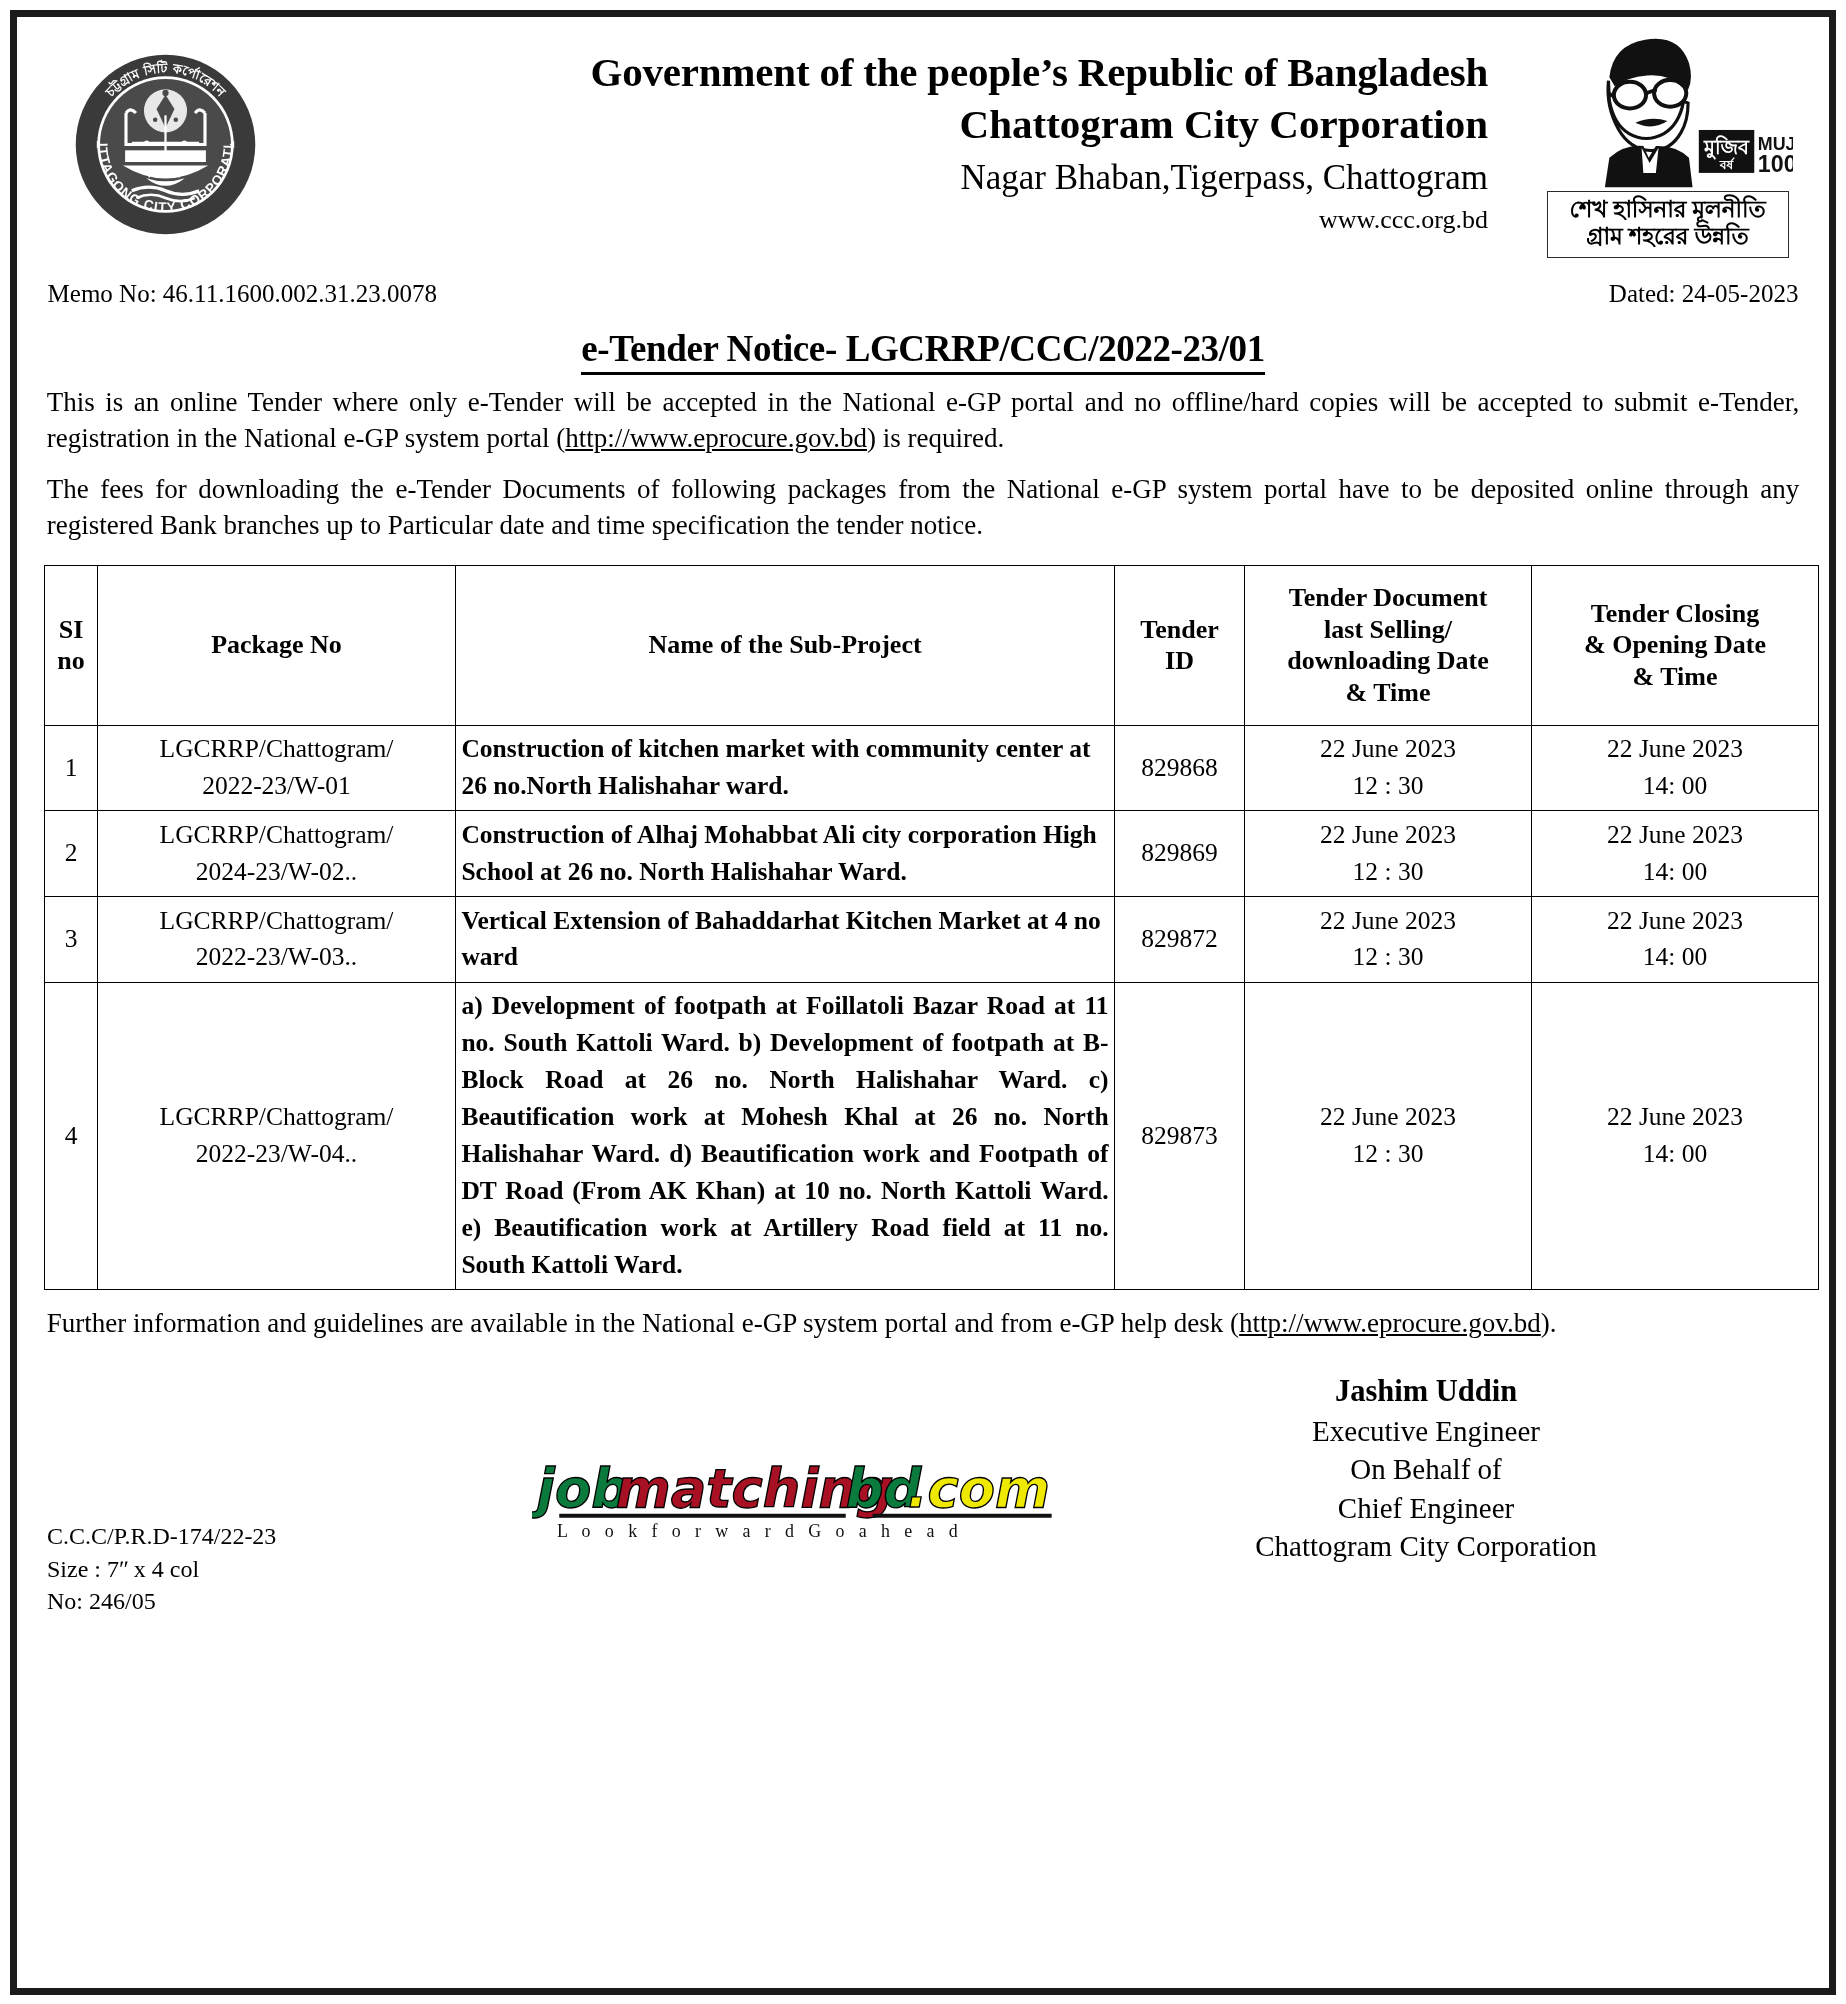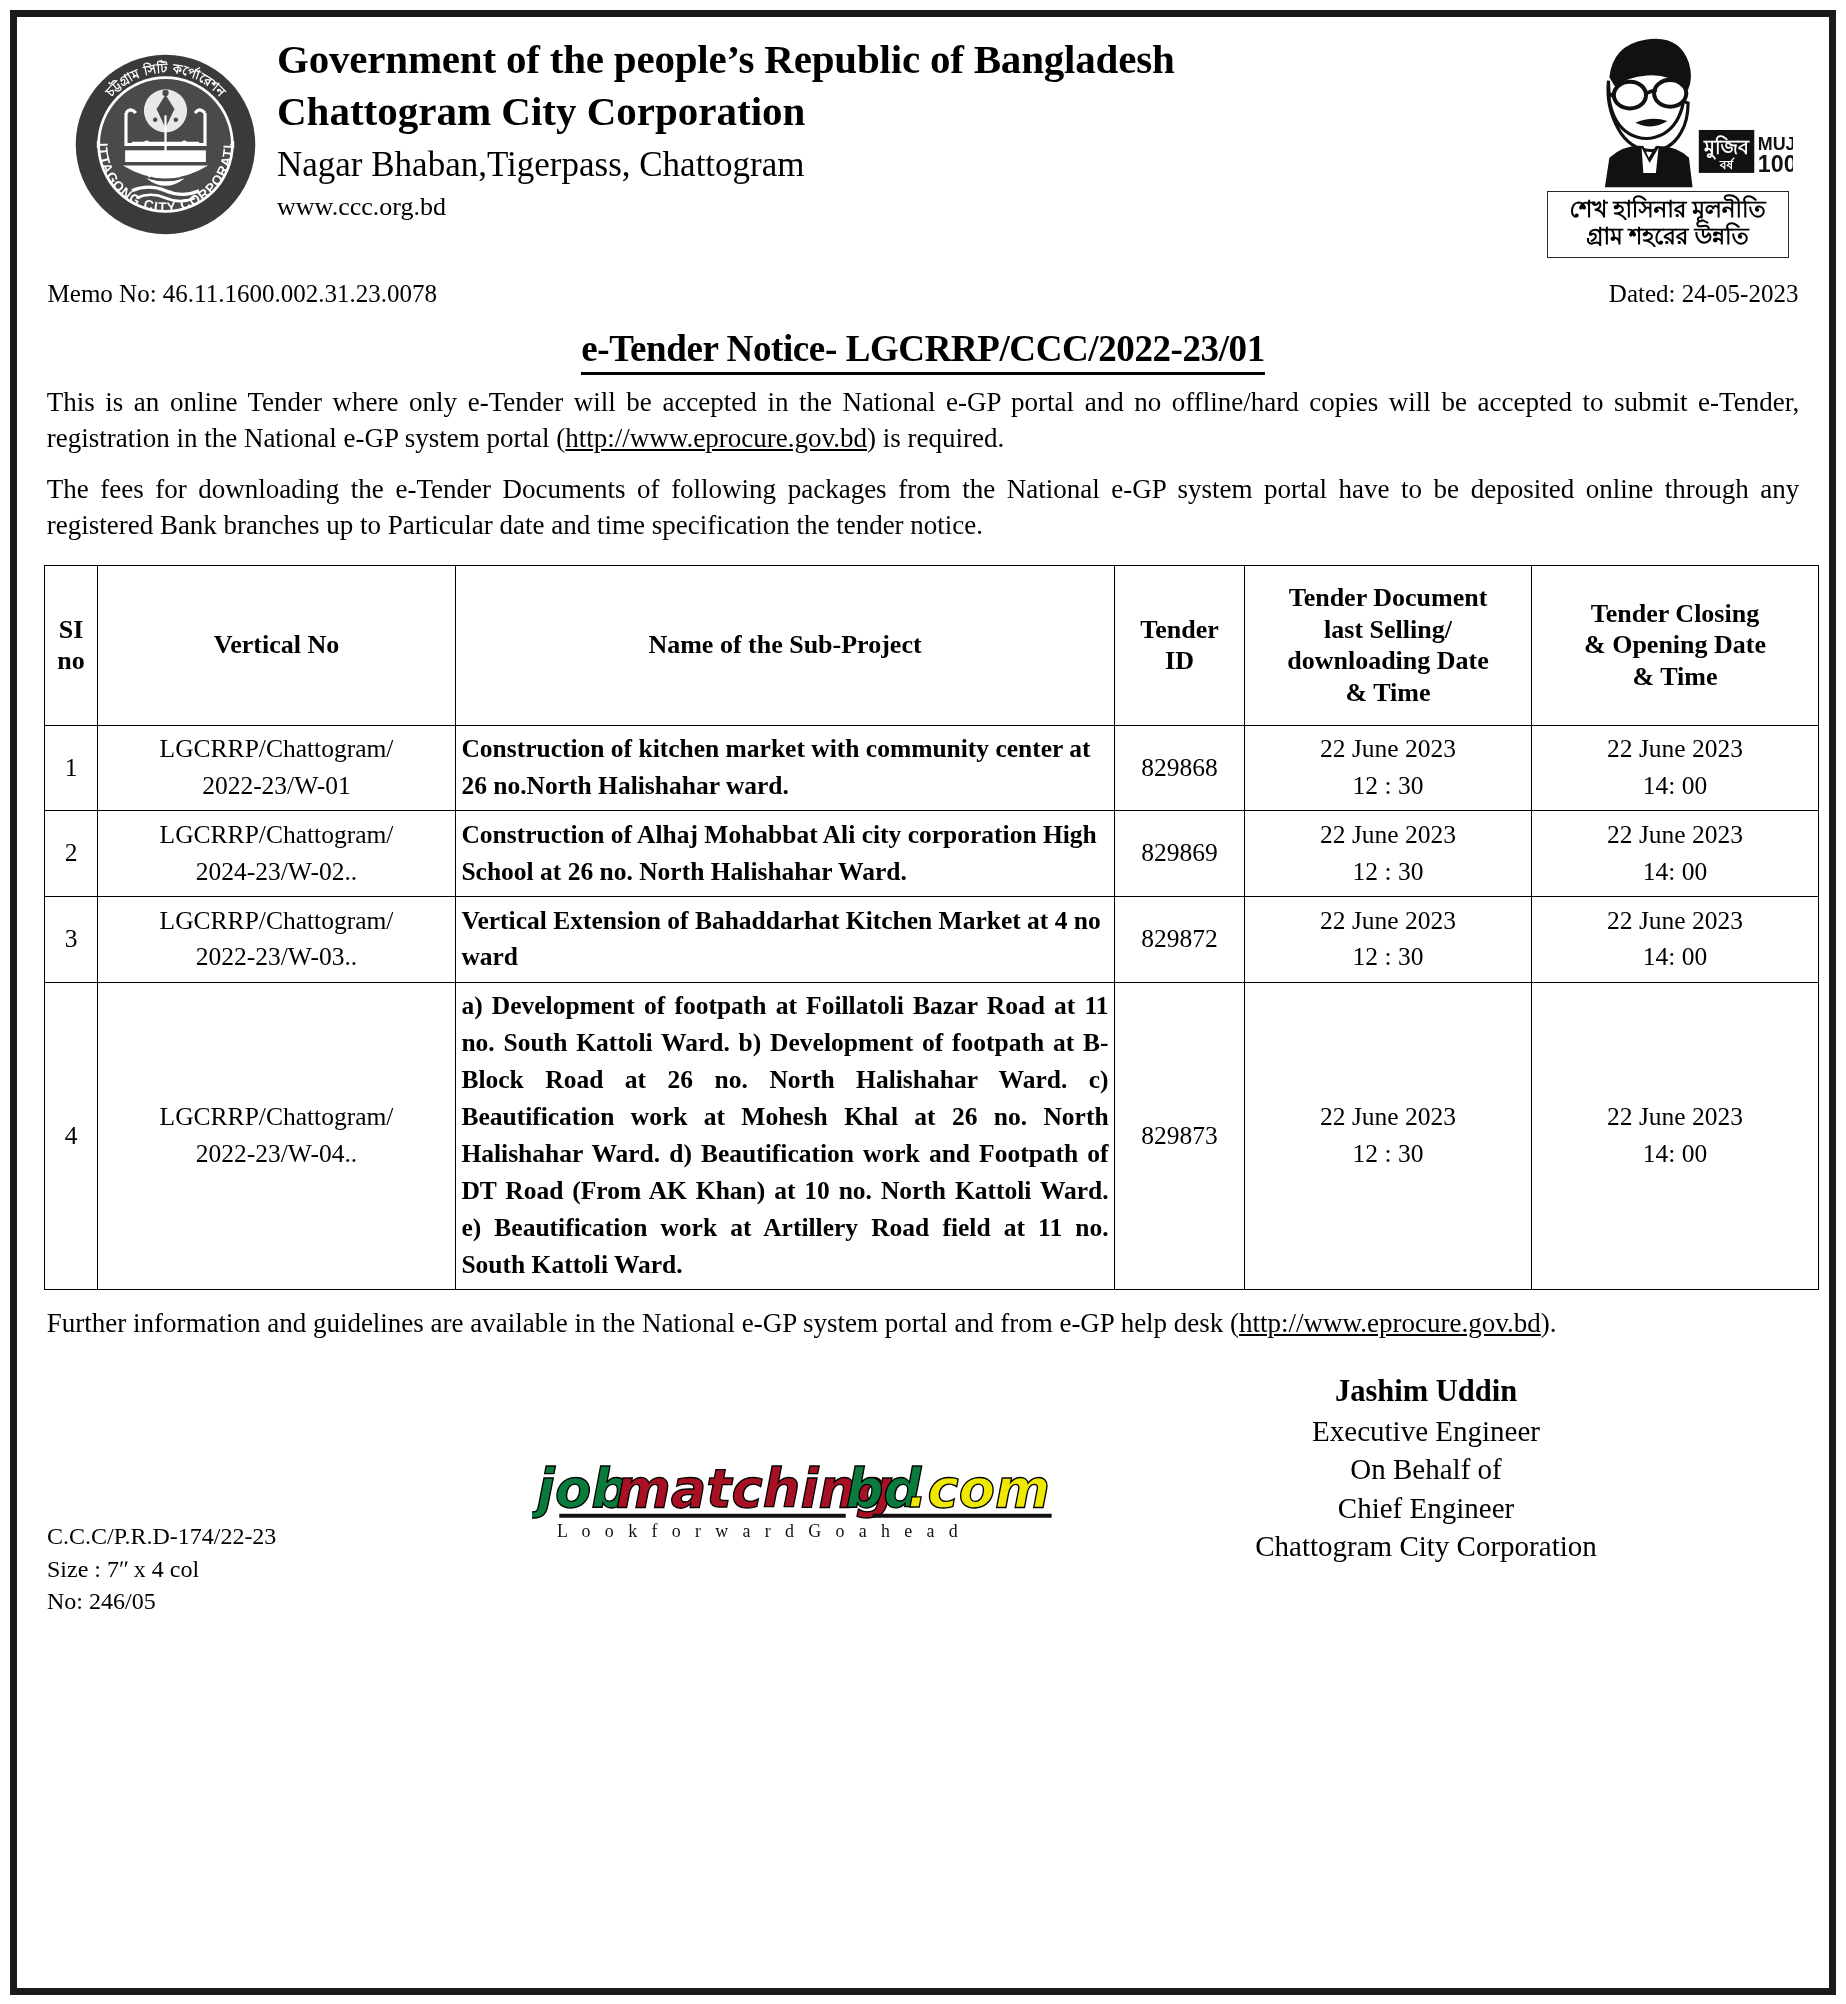--- a/index.html
+++ b/index.html
@@ -46,22 +46,22 @@
     top: 25px;
     width: 193px;
     height: 193px;
   }
   .seal svg { display: block; }
 
   .header-text {
     position: absolute;
     left: 233px;
     right: 314px;
-    top: 12px;
-    text-align: left;
+    top: 25px;
+    text-align: right;
   }
   .org-line1 {
     font-size: 41px;
     font-weight: bold;
     line-height: 1.18;
     letter-spacing: -0.2px;
     white-space: nowrap;
   }
   .org-line2 {
     font-size: 41px;
@@ -346,21 +346,21 @@
         <col class="col-id">
         <col class="col-sell">
         <col class="col-close">
       </colgroup>
       <thead>
         <tr>
           <th>
             <div>SI</div>
             <div>no</div>
           </th>
-          <th>Vertical No</th>
+          <th>Package No</th>
           <th>Name of the Sub-Project</th>
           <th>
             <div>Tender</div>
             <div>ID</div>
           </th>
           <th>
             <div>Tender Document</div>
             <div>last Selling/</div>
             <div>downloading Date</div>
             <div>&amp; Time</div>

